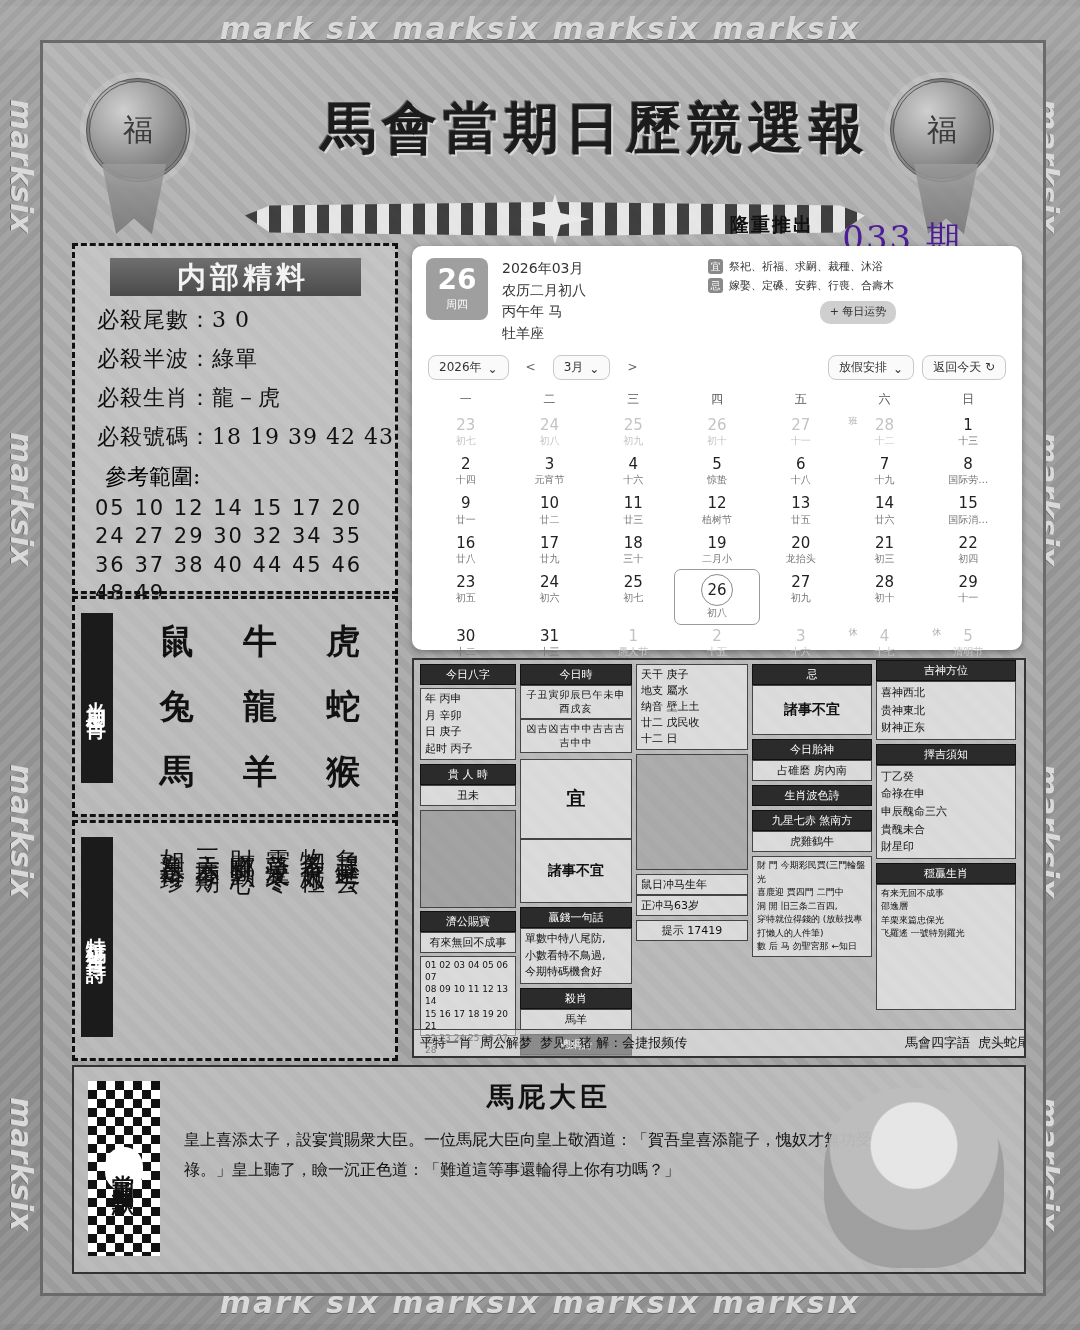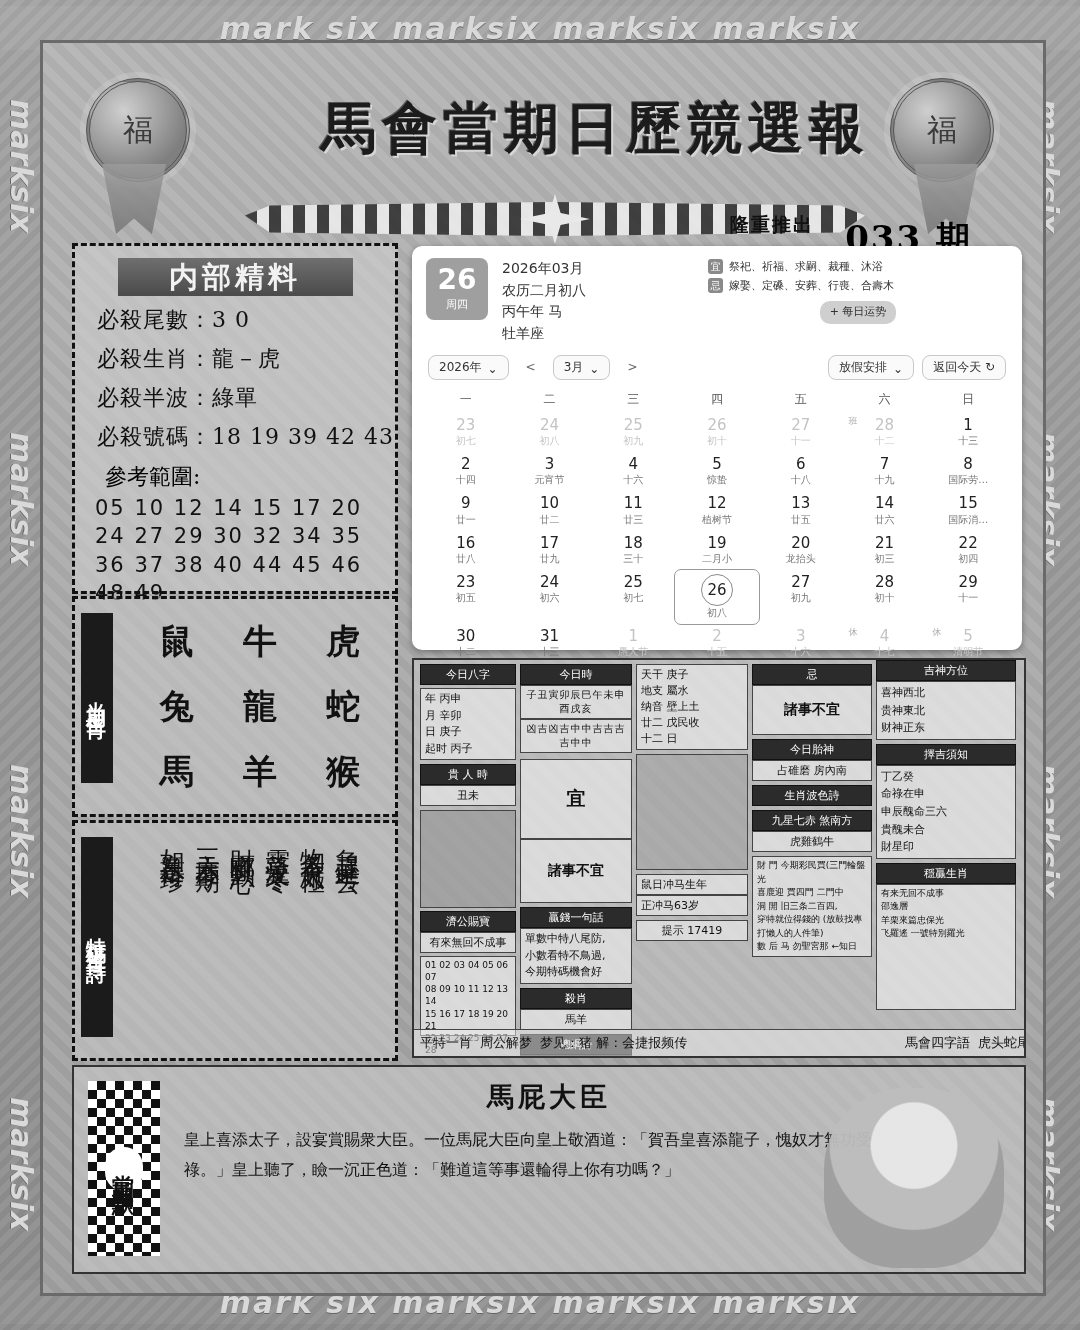--- a/index.html
+++ b/index.html
@@ -83,33 +83,33 @@
   .ribbon-star{
     position:absolute;left:480px;top:150px;width:70px;height:50px;
     background:#e9e9e9;
     clip-path:polygon(50% 0,58% 38%,100% 50%,58% 62%,50% 100%,42% 62%,0 50%,42% 38%);
   }
   .promo{
     position:absolute;left:690px;top:168px;font-size:19px;font-weight:bold;color:#111;
     letter-spacing:2px;
   }
   .issue{
-    position:absolute;right:68px;top:172px;font-size:34px;font-weight:bold;color:#000000;
+    position:absolute;right:78px;top:172px;font-size:34px;font-weight:normal;color:#4c1d95;
     font-family:"DejaVu Serif","Liberation Serif",serif;letter-spacing:2px;
   }
   
   .tipbox{
     position:absolute;left:72px;top:243px;width:320px;height:345px;
     border:3px dashed #111;background:rgba(210,210,210,.55);
   }
   .tip-title{
     margin:12px auto 6px;width:235px;height:38px;
     background:linear-gradient(#6f6f6f,#4a4a4a);
     color:#f2f2f2;font-size:29px;font-weight:bold;text-align:center;
-    font-family:"DejaVu Serif","Liberation Serif",serif;line-height:38px;letter-spacing:4px;
+    font-family:"DejaVu Serif","Liberation Serif",serif;line-height:38px;letter-spacing:4px;padding-left:16px;
   }
   .tip-line{
     font-size:22px;color:#111;margin:9px 0 0 22px;letter-spacing:1px;
     font-family:"DejaVu Serif","Liberation Serif",serif;
   }
   .tip-ref-label{font-size:22px;margin:10px 0 2px 30px;font-family:"DejaVu Serif","Liberation Serif",serif;}
   .tip-nums{font-size:21px;margin:2px 0 0 20px;line-height:1.35;letter-spacing:2px;color:#111;}
   
   .zodiacbox{
     position:absolute;left:72px;top:596px;width:320px;height:215px;
@@ -273,22 +273,22 @@
   <div class="main-title">馬會當期日歷競選報</div>
   <div class="ribbon"></div>
   <div class="ribbon-star"></div>
   <div class="promo">隆重推出</div>
   <div class="issue">033 期</div>
 </div>
 
 <div class="tipbox">
   <div class="tip-title">内部精料</div>
   <div class="tip-line">必殺尾數：3 0</div>
+  <div class="tip-line">必殺半波：綠單</div>
   <div class="tip-line">必殺生肖：龍－虎</div>
-  <div class="tip-line">必殺半波：綠單</div>
   <div class="tip-line">必殺號碼：18 19 39 42 43</div>
   <div class="tip-ref-label">參考範圍:</div>
   <div class="tip-nums">05 10 12 14 15 17 20 24 27 29 30 32 34 35 36 37 38 40 44 45 46 48 49</div>
 </div>
 
 <div class="zodiacbox">
   <div class="vlabel">当期生肖</div>
   <div class="zgrid">
     <span>鼠</span>
     <span>牛</span>

